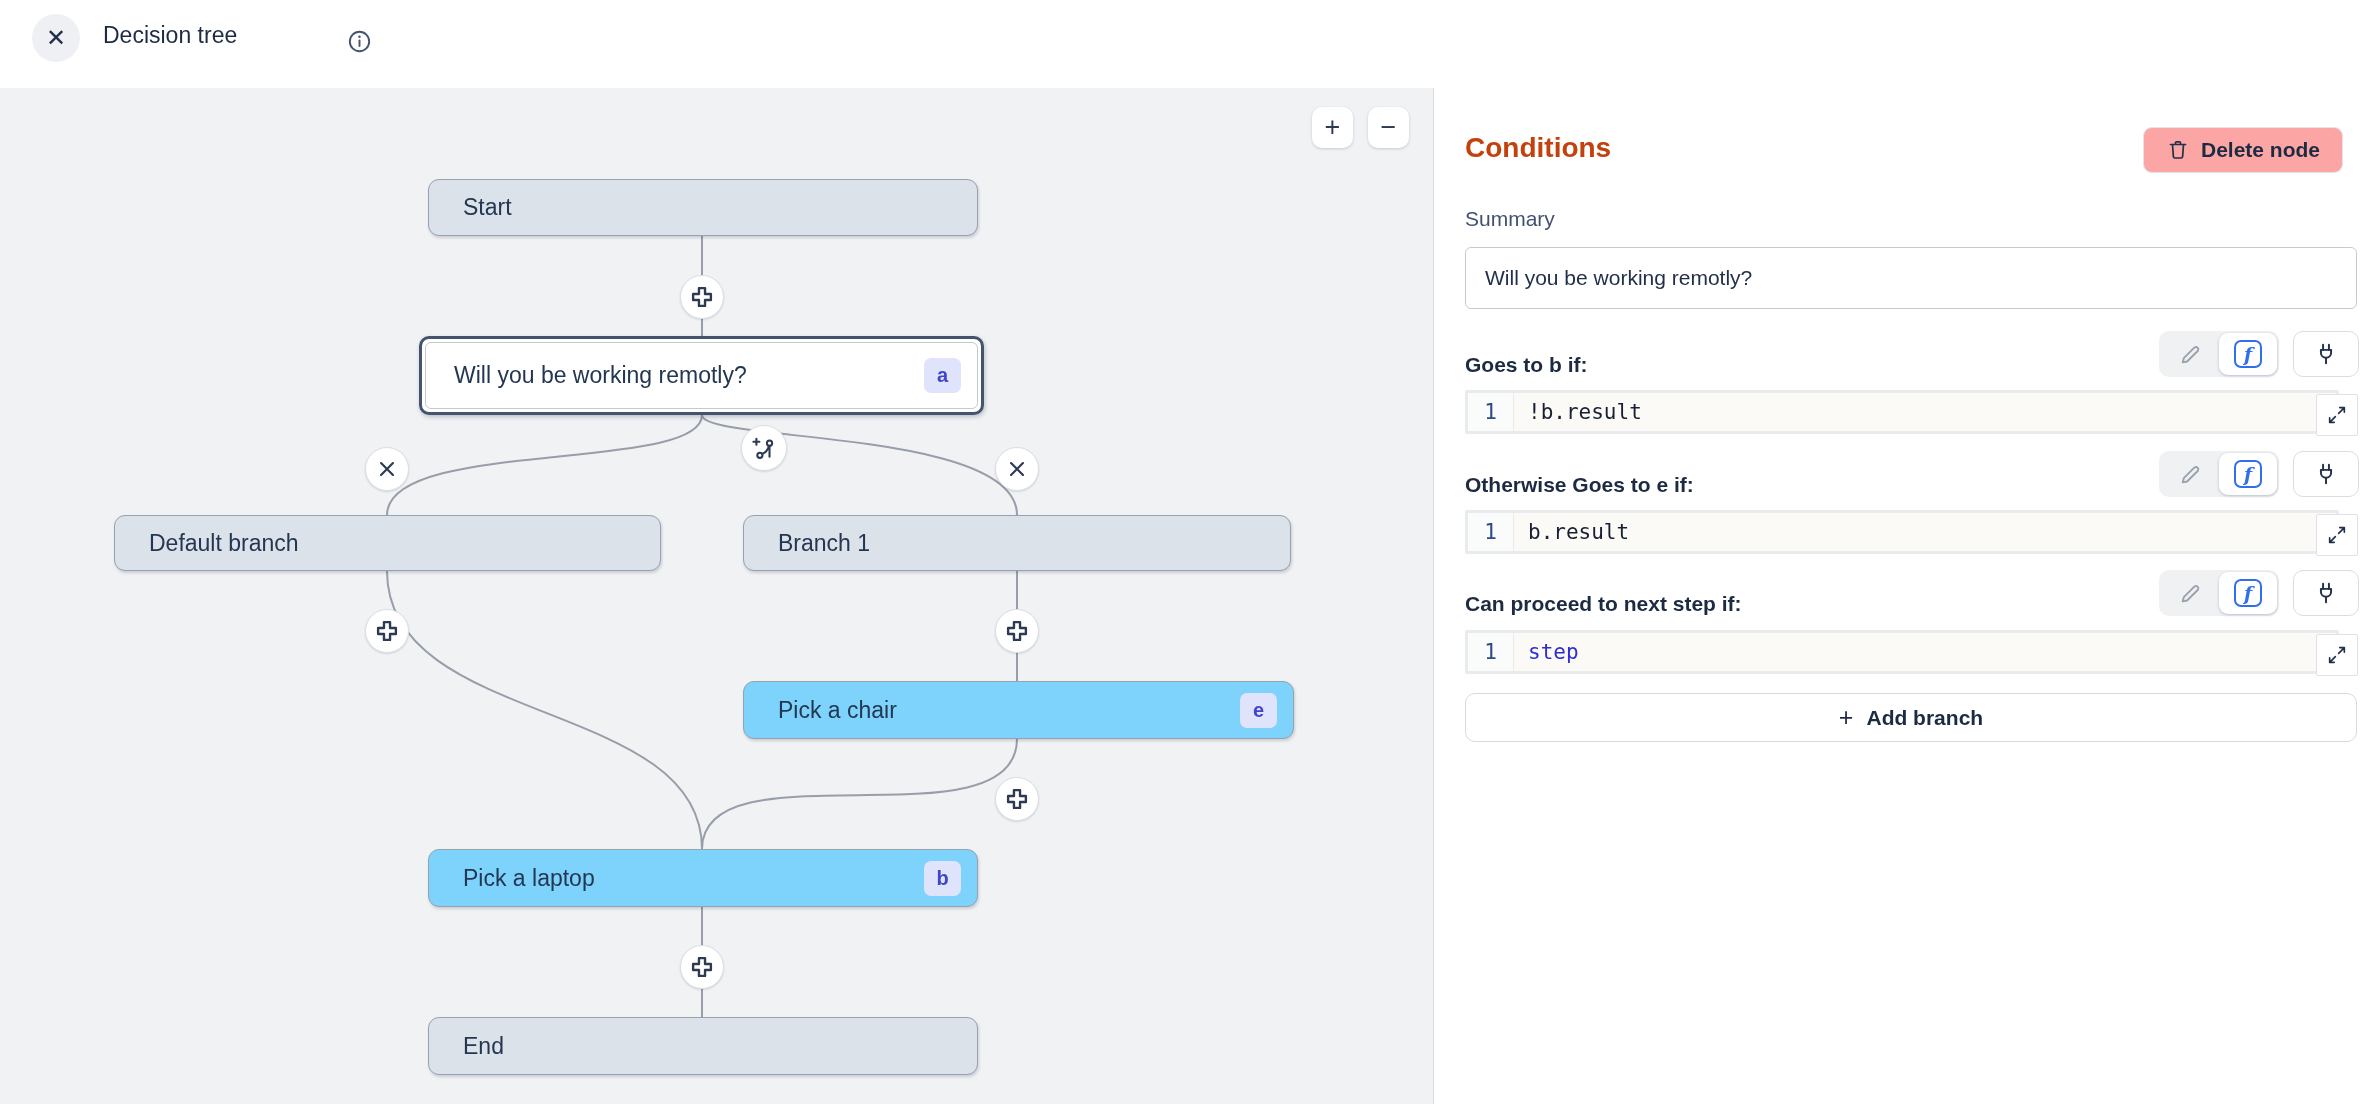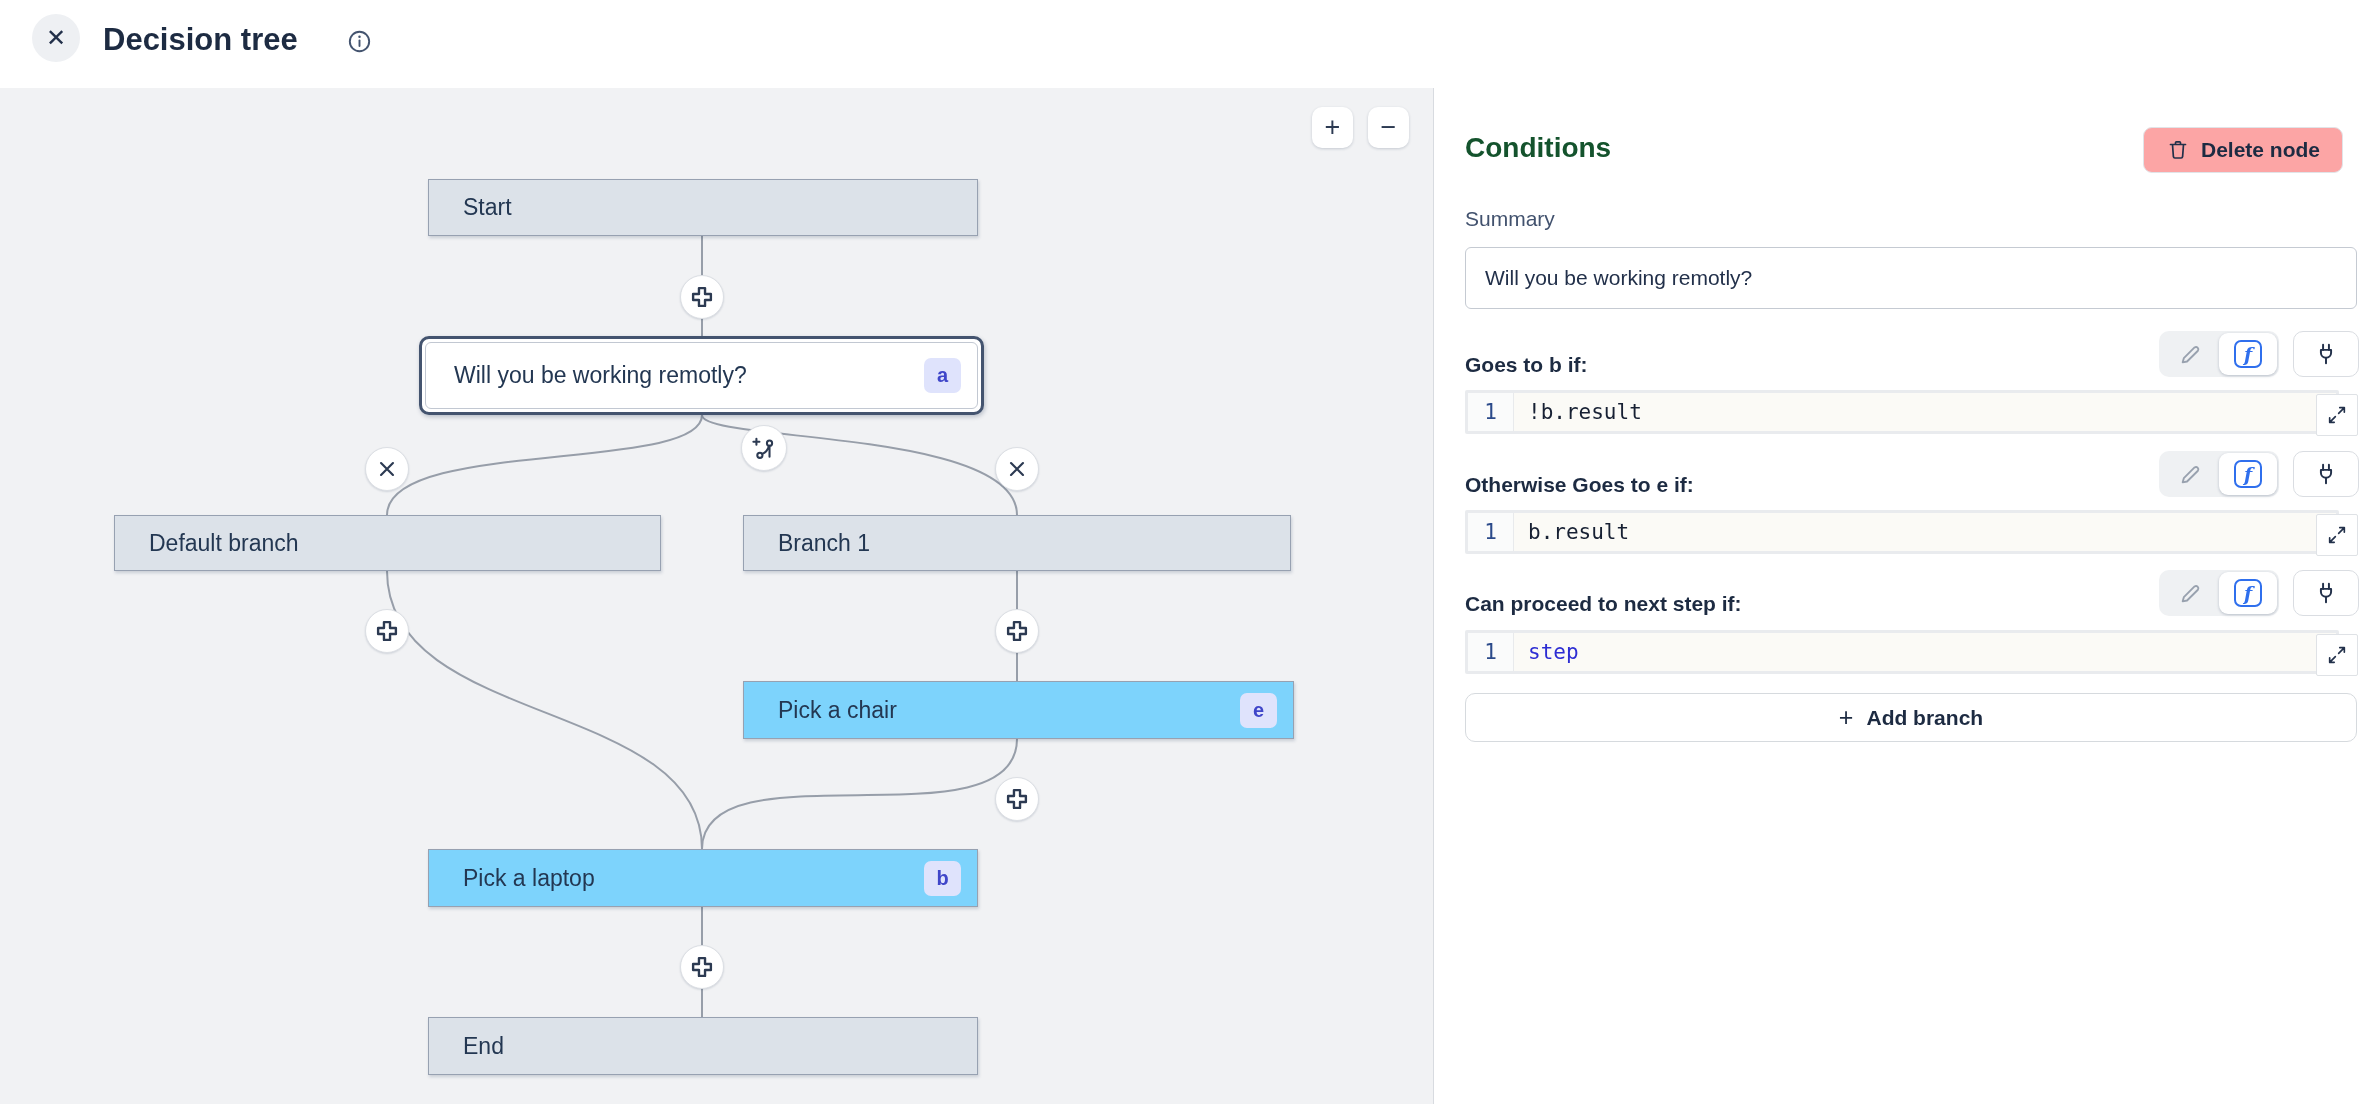--- a/index.html
+++ b/index.html
@@ -4,30 +4,30 @@
 <style>
   * { margin:0; padding:0; box-sizing:border-box; }
   html,body { width:2373px; height:1104px; overflow:hidden;
     font-family:"Liberation Sans", sans-serif; background:#fff; color:#1d2b42; }
 
   
   .header { position:absolute; left:0; top:0; width:2373px; height:88px; background:#fff; z-index:5; }
   .close-btn { position:absolute; left:32px; top:14px; width:48px; height:48px; border-radius:50%;
     background:#eef0f3; border:none; display:flex; align-items:center; justify-content:center;
     font-size:24px; color:#22304a; cursor:pointer; }
-  .page-title { position:absolute; left:103px; top:22px; font-size:31px; font-weight:bold; color:#1d2b42; }
+  .page-title { position:absolute; left:103px; top:22px; font-size:23px; font-weight:normal; color:#1d2b42; }
   .info-icon { position:absolute; left:346px; top:28px; width:27px; height:27px; color:#44546f; }
 
   
   .canvas { position:absolute; left:0; top:88px; width:1433px; height:1016px; background:#f1f2f4; }
   .edges-svg { position:absolute; left:0; top:0; width:1433px; height:1016px; }
   .edges-svg path { stroke:#979ea9; stroke-width:2; fill:none; }
 
   .node { position:absolute; display:flex; align-items:center; padding:0 16px 0 34px;
-    font-size:23px; color:#233752; border-radius:0; box-shadow:1px 2px 3px rgba(23,43,77,.18); cursor:pointer; }
+    font-size:23px; color:#233752; border-radius:11px; box-shadow:1px 2px 3px rgba(23,43,77,.18); cursor:pointer; }
   .node.gray  { background:#dce2e9; border:1.5px solid #97a1b1; }
   .node.white { background:#7dd3fc; border:1px solid #97a1b1; }
   .node-selected { position:absolute; border:3px solid #44546f; border-radius:10px; padding:3px;
     background:#fff; box-shadow:1px 2px 4px rgba(23,43,77,.25); cursor:pointer; }
   .node-card { width:100%; height:100%; border:1px solid #c2c8d2; border-radius:6px;
     display:flex; align-items:center; padding:0 16px 0 28px; font-size:23px; color:#233752; }
   .badge { margin-left:auto; min-width:37px; height:35px; border-radius:7px; background:#dfe3fc;
     color:#3f46c9; font-weight:bold; font-size:20px; display:flex; align-items:center; justify-content:center; }
 
   .edge-btn { position:absolute; width:44px; height:44px; border-radius:50%; background:#fff;
@@ -36,21 +36,21 @@
   .edge-btn svg { width:26px; height:26px; }
   .edge-btn.big { width:46px; height:46px; }
 
   .zoom-btn { position:absolute; top:19px; width:41px; height:41px; border:none; border-radius:10px;
     background:#fff; box-shadow:0 1px 3px rgba(23,43,77,.2); font-size:27px; color:#2c3a52;
     display:flex; align-items:center; justify-content:center; cursor:pointer; }
 
   
   .panel { position:absolute; left:1433px; top:88px; width:940px; height:1016px; background:#fff;
     border-left:1px solid #d8dbe0; }
-  .panel-title { position:absolute; left:31px; top:44px; font-size:28px; font-weight:bold; color:#14532d; }
+  .panel-title { position:absolute; left:31px; top:44px; font-size:28px; font-weight:bold; color:#c2410c; }
   .delete-btn { position:absolute; right:30px; top:39px; height:46px; padding:0 22px;
     background:#fca5a5; border:1px solid #e1e4e8; border-radius:9px; display:flex; align-items:center;
     gap:11px; font-size:21px; font-weight:600; color:#1d2b42; cursor:pointer; }
   .delete-btn svg { width:24px; height:24px; color:#22304a; }
 
   .field-label { position:absolute; left:31px; font-size:21px; color:#42526e; }
   .summary-input { position:absolute; left:31px; right:16px; top:159px; height:62px;
     border:1px solid #c5cad2; border-radius:6px; font-size:21px; color:#22304a; padding:0 19px;
     font-family:"Liberation Sans", sans-serif; background:#fff; }
 

